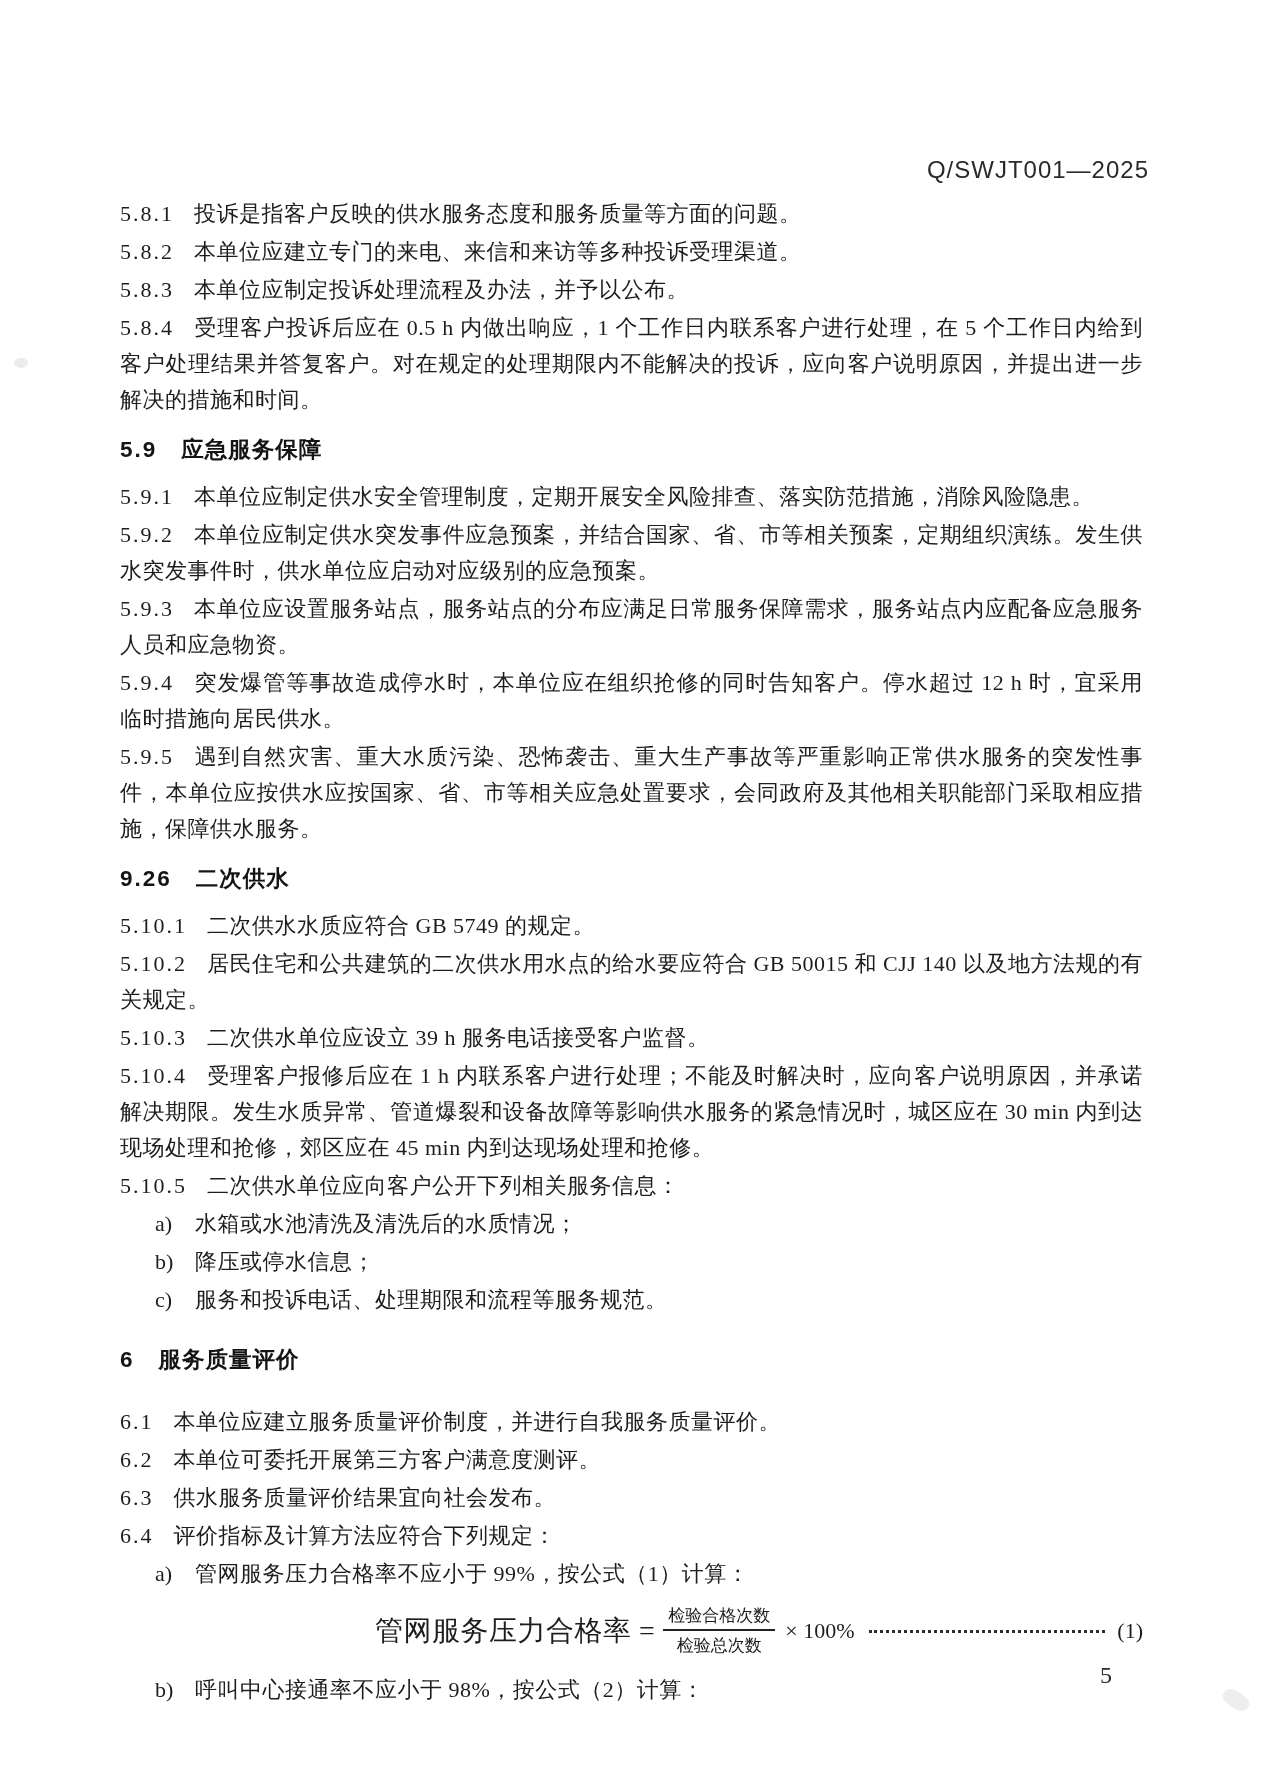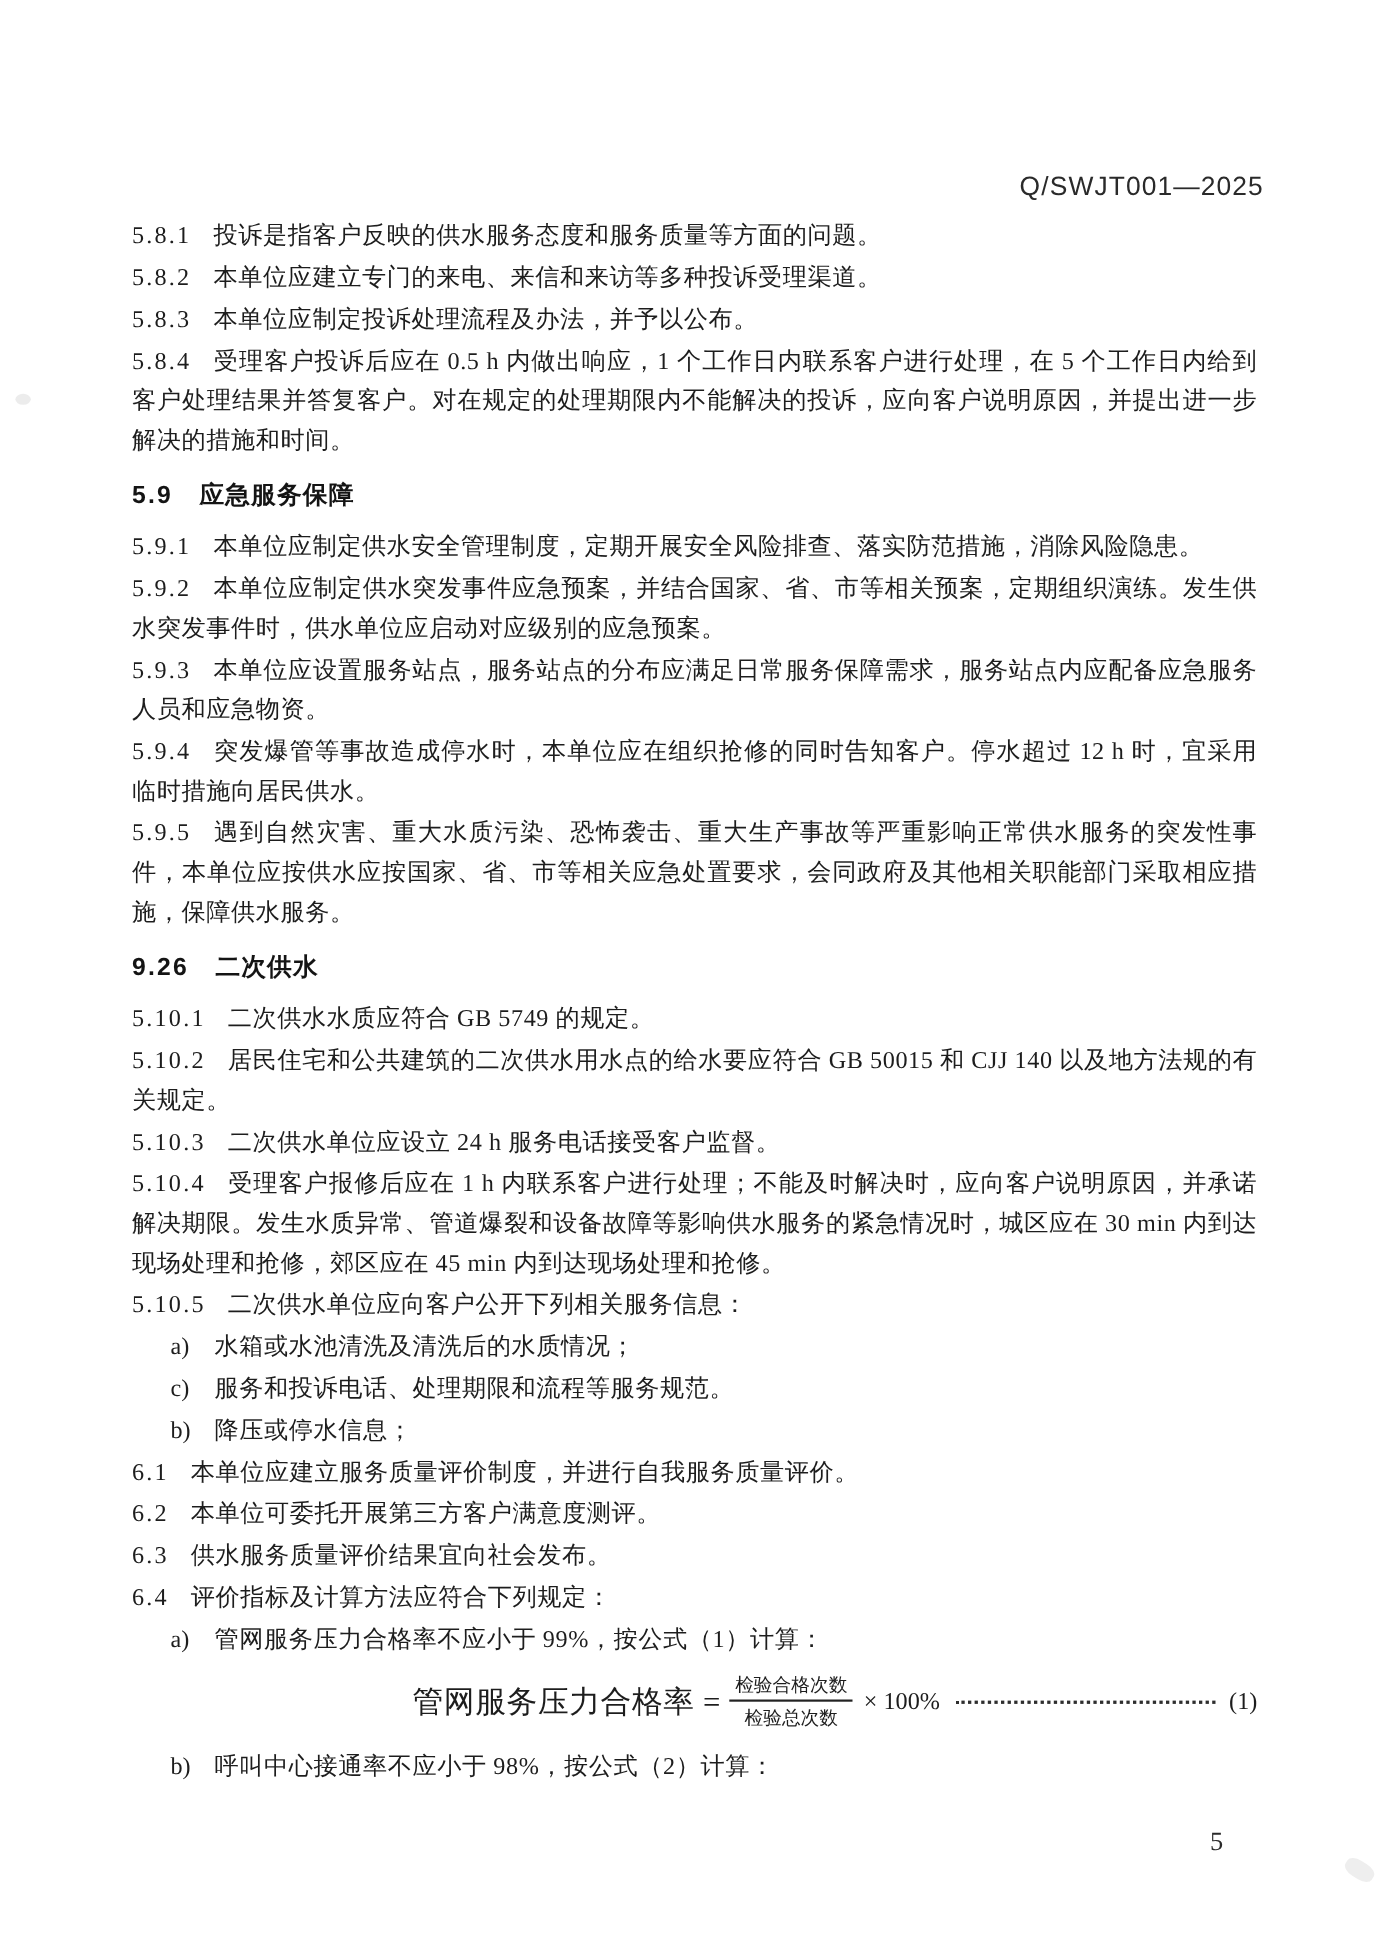--- a/index.html
+++ b/index.html
@@ -122,26 +122,27 @@
       <p class="clause"><span class="cnum">5.8.4</span><span class="ctext">受理客户投诉后应在 0.5 h 内做出响应，1 个工作日内联系客户进行处理，在 5 个工作日内给到客户处理结果并答复客户。对在规定的处理期限内不能解决的投诉，应向客户说明原因，并提出进一步解决的措施和时间。</span></p>
       <h2 class="heading h-sub"><span class="hnum">5.9</span><span class="htext">应急服务保障</span></h2>
       <p class="clause"><span class="cnum">5.9.1</span><span class="ctext">本单位应制定供水安全管理制度，定期开展安全风险排查、落实防范措施，消除风险隐患。</span></p>
       <p class="clause"><span class="cnum">5.9.2</span><span class="ctext">本单位应制定供水突发事件应急预案，并结合国家、省、市等相关预案，定期组织演练。发生供水突发事件时，供水单位应启动对应级别的应急预案。</span></p>
       <p class="clause"><span class="cnum">5.9.3</span><span class="ctext">本单位应设置服务站点，服务站点的分布应满足日常服务保障需求，服务站点内应配备应急服务人员和应急物资。</span></p>
       <p class="clause"><span class="cnum">5.9.4</span><span class="ctext">突发爆管等事故造成停水时，本单位应在组织抢修的同时告知客户。停水超过 12 h 时，宜采用临时措施向居民供水。</span></p>
       <p class="clause"><span class="cnum">5.9.5</span><span class="ctext">遇到自然灾害、重大水质污染、恐怖袭击、重大生产事故等严重影响正常供水服务的突发性事件，本单位应按供水应按国家、省、市等相关应急处置要求，会同政府及其他相关职能部门采取相应措施，保障供水服务。</span></p>
       <h2 class="heading h-sub"><span class="hnum">9.26</span><span class="htext">二次供水</span></h2>
       <p class="clause"><span class="cnum">5.10.1</span><span class="ctext">二次供水水质应符合 GB 5749 的规定。</span></p>
       <p class="clause"><span class="cnum">5.10.2</span><span class="ctext">居民住宅和公共建筑的二次供水用水点的给水要应符合 GB 50015 和 CJJ 140 以及地方法规的有关规定。</span></p>
-      <p class="clause"><span class="cnum">5.10.3</span><span class="ctext">二次供水单位应设立 24 h 服务电话接受客户监督。</span></p>
+      <p class="clause"><span class="cnum">5.10.3</span><span class="ctext">二次供水单位应设立 39 h 服务电话接受客户监督。</span></p>
       <p class="clause"><span class="cnum">5.10.4</span><span class="ctext">受理客户报修后应在 1 h 内联系客户进行处理；不能及时解决时，应向客户说明原因，并承诺解决期限。发生水质异常、管道爆裂和设备故障等影响供水服务的紧急情况时，城区应在 30 min 内到达现场处理和抢修，郊区应在 45 min 内到达现场处理和抢修。</span></p>
       <p class="clause"><span class="cnum">5.10.5</span><span class="ctext">二次供水单位应向客户公开下列相关服务信息：</span></p>
       <p class="clause list-item"><span class="marker">a)</span><span class="ltext">水箱或水池清洗及清洗后的水质情况；</span></p>
+      <p class="clause list-item"><span class="marker">b)</span><span class="ltext">降压或停水信息；</span></p>
       <p class="clause list-item"><span class="marker">c)</span><span class="ltext">服务和投诉电话、处理期限和流程等服务规范。</span></p>
-      <p class="clause list-item"><span class="marker">b)</span><span class="ltext">降压或停水信息；</span></p>
+      <h2 class="heading h-top"><span class="hnum">6</span><span class="htext">服务质量评价</span></h2>
       <p class="clause"><span class="cnum">6.1</span><span class="ctext">本单位应建立服务质量评价制度，并进行自我服务质量评价。</span></p>
       <p class="clause"><span class="cnum">6.2</span><span class="ctext">本单位可委托开展第三方客户满意度测评。</span></p>
       <p class="clause"><span class="cnum">6.3</span><span class="ctext">供水服务质量评价结果宜向社会发布。</span></p>
       <p class="clause"><span class="cnum">6.4</span><span class="ctext">评价指标及计算方法应符合下列规定：</span></p>
       <p class="clause list-item"><span class="marker">a)</span><span class="ltext">管网服务压力合格率不应小于 99%，按公式（1）计算：</span></p>
       <div class="formula">
         <span class="f-lhs">管网服务压力合格率 =</span>
         <span class="frac">
           <span class="f-num">检验合格次数</span>
           <span class="f-den">检验总次数</span>

